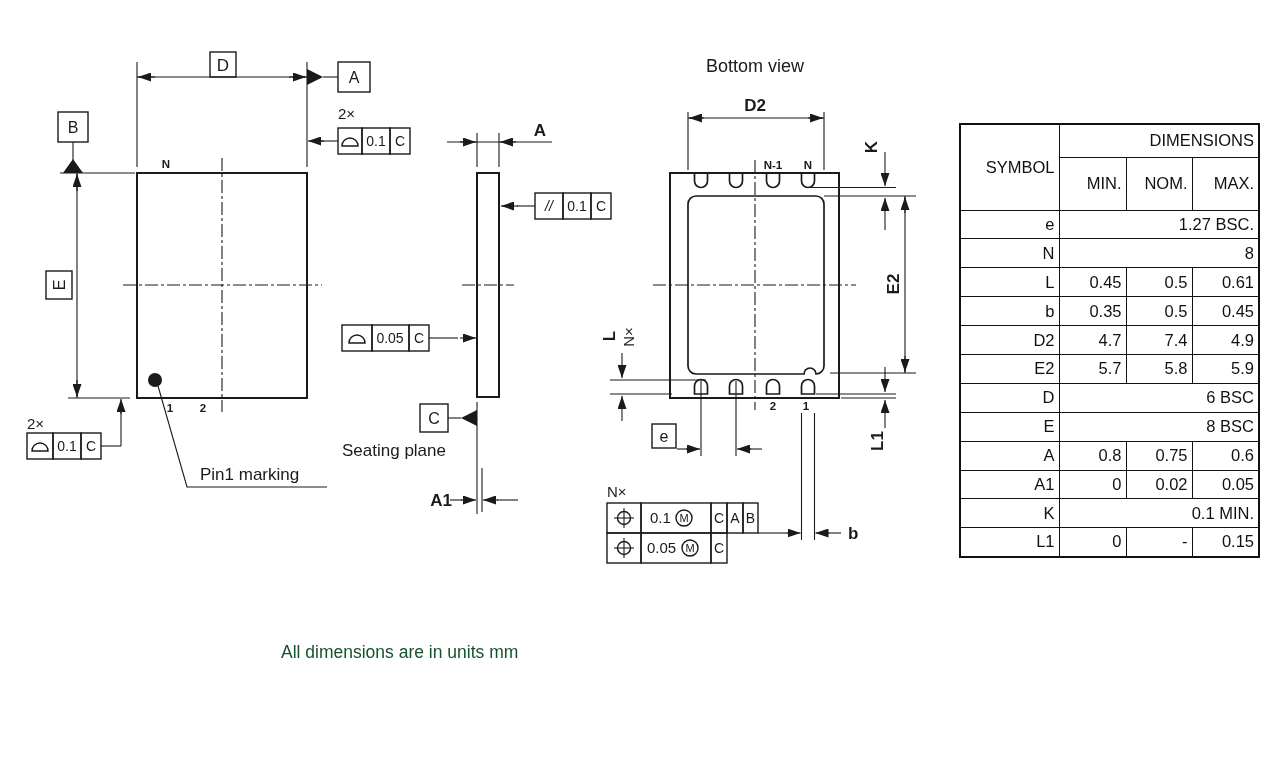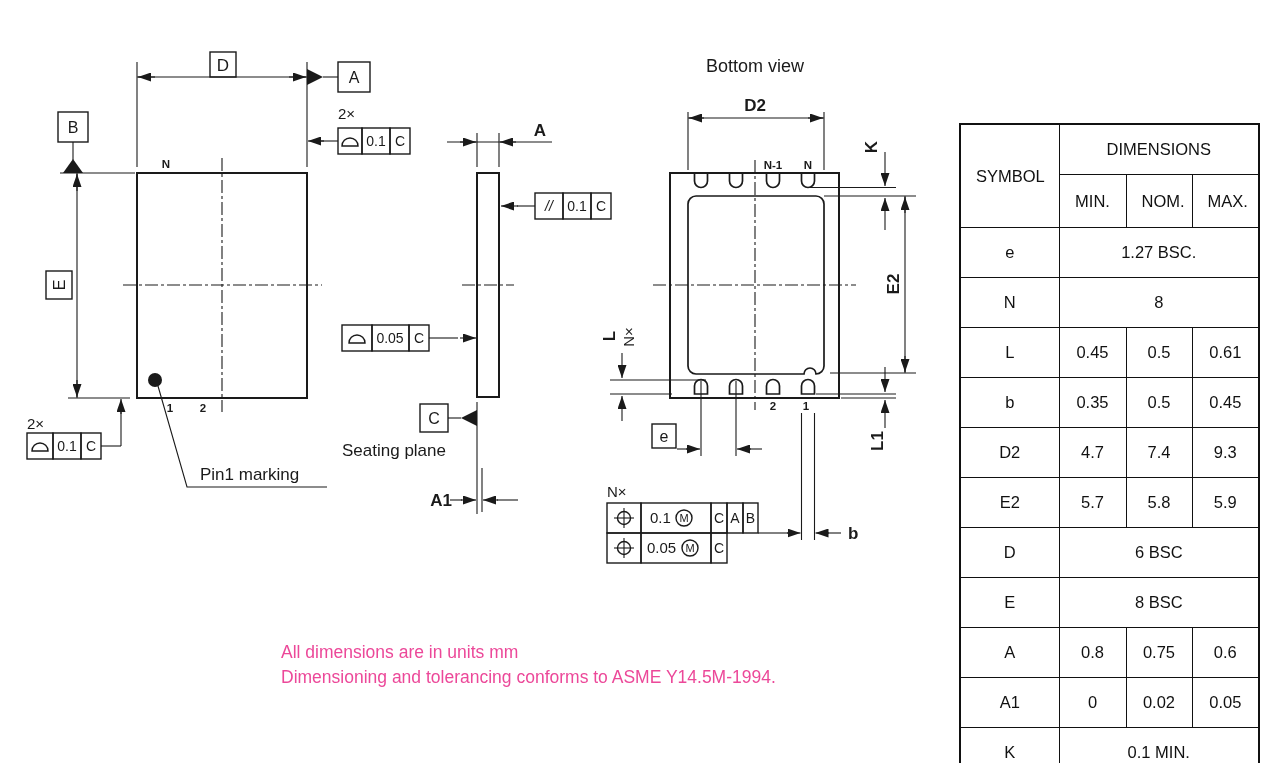--- a/index.html
+++ b/index.html
@@ -18,29 +18,29 @@
   .t16{font-size:16px;}
   .t15{font-size:15px;}
   .t14{font-size:14px;}
   .t11{font-size:11.5px;font-weight:bold;}
   .tM{font-size:11px;}
   .it{font-style:italic;}
   
   #dim-table{position:absolute;left:959px;top:123px;}
   #dim-table table{border-collapse:collapse;table-layout:fixed;width:299px;
        font-family:"Liberation Sans",sans-serif;font-size:16.5px;color:#111;}
-  #dim-table th,#dim-table td{border:1.6px solid #111;text-align:center;padding:15px;
+  #dim-table th,#dim-table td{border:1.6px solid #111;text-align:right;padding:4px;
        overflow:hidden;white-space:nowrap;}
   #dim-table table{border:2px solid #111;}
   #dim-table .hr1{height:33px;}
   #dim-table .hr2{height:53px;}
   #dim-table .dr{height:28.9px;font-weight:normal;}
   #dim-table th{font-weight:normal;}
   
-  #notes{position:absolute;left:281px;top:640px;font-size:17.5px;line-height:25px;color:#ec4899;}
+  #notes{position:absolute;left:281px;top:640px;font-size:17.5px;line-height:25px;color:#14532d;}
   #notes .proj{vertical-align:-4px;margin:0 1px;}
 </style>
 </head>
 <body>
 
 <div id="canvas">
 
 <svg width="1280" height="620" viewBox="0 0 1280 620">
   <defs>
     <marker id="arr" viewBox="0 0 13 9" refX="13" refY="4.5" markerWidth="13" markerHeight="9" markerUnits="userSpaceOnUse" orient="auto">
@@ -337,21 +337,21 @@
     <tr class="dr">
             <td>b</td>
             <td>0.35</td>
             <td>0.5</td>
             <td>0.45</td>
           </tr>
     <tr class="dr">
             <td>D2</td>
             <td>4.7</td>
             <td>7.4</td>
-            <td>9.3</td>
+            <td>4.9</td>
           </tr>
     <tr class="dr">
             <td>E2</td>
             <td>5.7</td>
             <td>5.8</td>
             <td>5.9</td>
           </tr>
     <tr class="dr">
             <td>D</td>
             <td colspan="3">6 BSC</td>
@@ -382,16 +382,15 @@
             <td>-</td>
             <td>0.15</td>
           </tr>
   </tbody>
       </table>
 </div>
 
 
 <div id="notes">
   <div>All dimensions are in units mm</div>
-  <div>Dimensioning and tolerancing conforms to ASME Y14.5M-1994.</div>
 </div>
 
 </div>
 
 </body></html>

